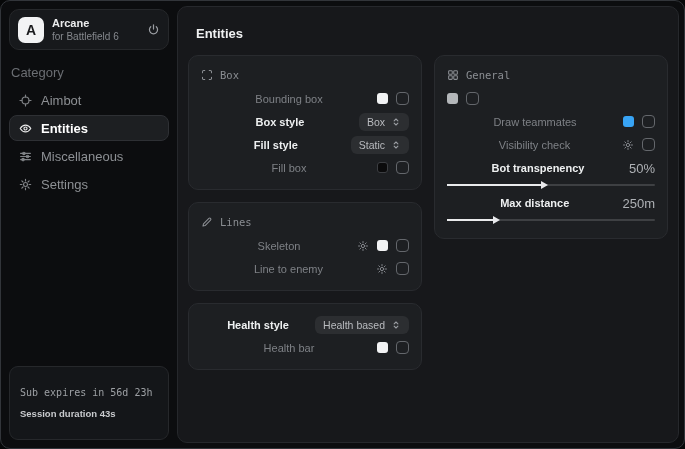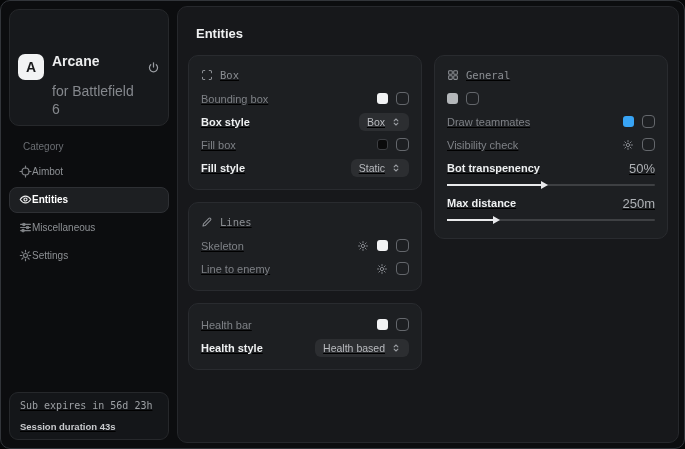--- a/index.html
+++ b/index.html
@@ -6,46 +6,46 @@
   html,body { width:685px; height:449px; background:#060708; font-family:"Liberation Sans", sans-serif; }
   .window { position:absolute; left:0; top:0; width:685px; height:449px; background:#0c0d0f;
             border:1px solid #32353a; border-radius:10px; overflow:hidden; }
 
   
   .sidebar { position:absolute; left:0; top:0; bottom:0; width:176px; padding:8px; }
   .side-header { display:flex; align-items:center; gap:8px; background:#17191c; border:1px solid #26282b;
                  border-radius:10px; padding:6px 8px; }
   .logo { width:26px; height:26px; background:#f2f3f4; border-radius:7px; color:#1a1b1d; font-weight:700;
           font-size:14px; display:flex; align-items:center; justify-content:center; flex:none; }
-  .app-name { font-size:14px; font-weight:700; color:#ecedee; line-height:1.3;margin-top:36px; }
-  .app-sub { font-size:14px; color:#85888d; line-height:1.3;margin-top:12px; }
+  .app-name { font-size:11px; font-weight:700; color:#ecedee; line-height:1.3; }
+  .app-sub { font-size:10px; color:#85888d; line-height:1.3; }
   .header-icon { margin-left:auto; color:#9b9ea3; display:flex; }
-  .category { font-size:10px; color:#6b6e73; margin:15px 14px 7px; }
-  .nav-item { display:flex; align-items:center; height:26px; padding:0 9px; border-radius:8px;
-              color:#8d9094; font-size:10px; margin-bottom:2px; border:1px solid transparent; cursor:pointer; }
+  .category { font-size:13px; color:#6b6e73; margin:15px 2px 7px; }
+  .nav-item { display:flex; align-items:center; gap:9px; height:26px; padding:0 9px; border-radius:8px;
+              color:#8d9094; font-size:13px; margin-bottom:2px; border:1px solid transparent; cursor:pointer; }
   .nav-item.active { background:#1d1f22; border-color:#2e3034; color:#ffffff; font-weight:700; }
   .nav-item .nicon { display:flex; color:inherit; opacity:.9; }
   .side-footer { position:absolute; left:8px; right:8px; bottom:8px; background:#141619; border:1px solid #26282b;
-                 border-radius:9px; padding:7px 10px;text-decoration:underline; }
+                 border-radius:9px; padding:20px 10px; }
   .footer-line1 { font-family:"DejaVu Sans Mono", monospace; font-size:10px; color:#9da0a4; }
   .footer-line2 { font-size:9.5px; font-weight:700; color:#c9cbce; margin-top:10px; }
 
   
   .main { position:absolute; left:176px; top:5px; right:5px; bottom:5px; background:#17181b;
           border:1px solid #26282c; border-radius:10px; padding:13px 10px 13px 10px; }
   .page-title { font-size:13px; font-weight:700; color:#f0f1f2; margin:6px 0 14px 8px; }
-  .columns { display:flex; gap:12px;text-decoration:underline; }
+  .columns { display:flex; gap:12px; }
   .col { display:flex; flex-direction:column; gap:12px; }
   .col-left { width:238px; }
   .col-right { width:238px; }
   .card { background:#1d1f22; border:1px solid #292b2f; border-radius:10px; padding:9px 12px 10px; }
   .card-header { display:flex; align-items:center; gap:7px; color:#8b8e93;
                  font-family:"DejaVu Sans Mono", monospace; font-size:10.5px; padding:4px 0 6px; }
   .row { display:flex; align-items:center; height:23px; }
-  .row-label { flex:1; font-size:11px; color:#7e8186; }
+  .row-label { flex:1; font-size:11px; color:#7e8186;text-align:center; }
   .row-label.bright { color:#eef0f1; font-weight:700; }
   .controls { display:flex; align-items:center; gap:8px; }
   .checkbox { width:13px; height:13px; border:1.5px solid #64676c; border-radius:4px; background:transparent; cursor:pointer; }
   .swatch { width:11px; height:11px; border-radius:3px; cursor:pointer; }
   .swatch.bordered { border:1px solid #3c3e42; }
   .dropdown { display:flex; align-items:center; gap:6px; background:#2c2e31; border-radius:6px;
               padding:3px 8px; font-size:10.5px; color:#b9bbbf; cursor:pointer; }
   .dropdown .dicon { display:flex; color:#9b9ea3; }
   .gear-mini { display:flex; color:#85888d; }
 
@@ -159,39 +159,39 @@
                 <span>Box</span>
                 <span class="dicon">
                   <svg width="10" height="10" viewBox="0 0 16 16" fill="none" stroke="currentColor" stroke-width="1.7" stroke-linecap="round" stroke-linejoin="round">
                     <path d="M5 6.2 8 3.2l3 3M5 9.8l3 3 3-3"></path>
                   </svg>
                 </span>
               </span>
             </span>
           </div>
           <div class="row">
-            <span class="row-label">Fill box</span>
-            <span class="controls">
-              <span class="swatch bordered" style="background: rgb(11, 11, 12);"></span>
-              <span class="checkbox"></span>
-            </span>
-          </div>
-          <div class="row">
             <span class="row-label bright">Fill style</span>
             <span class="controls">
               <span class="dropdown">
                 <span>Static</span>
                 <span class="dicon">
                   <svg width="10" height="10" viewBox="0 0 16 16" fill="none" stroke="currentColor" stroke-width="1.7" stroke-linecap="round" stroke-linejoin="round">
                     <path d="M5 6.2 8 3.2l3 3M5 9.8l3 3 3-3"></path>
                   </svg>
                 </span>
               </span>
             </span>
           </div>
+          <div class="row">
+            <span class="row-label">Fill box</span>
+            <span class="controls">
+              <span class="swatch bordered" style="background: rgb(11, 11, 12);"></span>
+              <span class="checkbox"></span>
+            </span>
+          </div>
         </div>
 
         <div class="card">
           <div class="card-header">
             <span>
               <svg width="12" height="12" viewBox="0 0 16 16" fill="none" stroke="currentColor" stroke-width="1.4" stroke-linecap="round" stroke-linejoin="round">
                 <path d="M2.6 13.4l2.9-.7 7.2-7.2a1.5 1.5 0 0 0-2.2-2.2L3.3 10.5l-.7 2.9z"></path>
               </svg>
             </span>
             <span>Lines</span>
@@ -217,38 +217,38 @@
                   <circle cx="8" cy="8" r="2.2"></circle>
                   <path d="M8 2v1.8M8 12.2V14M2 8h1.8M12.2 8H14M3.8 3.8l1.2 1.2M11 11l1.2 1.2M12.2 3.8 11 5M5 11l-1.2 1.2"></path>
                 </svg>
               </span>
               <span class="checkbox"></span>
             </span>
           </div>
         </div>
 
         <div class="card">
-          <div class="row">
-            <span class="row-label">Health bar</span>
-            <span class="controls">
-              <span class="swatch" style="background: rgb(242, 243, 244);"></span>
-              <span class="checkbox"></span>
-            </span>
-          </div>
           <div class="row">
             <span class="row-label bright">Health style</span>
             <span class="controls">
               <span class="dropdown">
                 <span>Health based</span>
                 <span class="dicon">
                   <svg width="10" height="10" viewBox="0 0 16 16" fill="none" stroke="currentColor" stroke-width="1.7" stroke-linecap="round" stroke-linejoin="round">
                     <path d="M5 6.2 8 3.2l3 3M5 9.8l3 3 3-3"></path>
                   </svg>
                 </span>
               </span>
+            </span>
+          </div>
+          <div class="row">
+            <span class="row-label">Health bar</span>
+            <span class="controls">
+              <span class="swatch" style="background: rgb(242, 243, 244);"></span>
+              <span class="checkbox"></span>
             </span>
           </div>
         </div>
       </div>
 
       <div class="col col-right">
 
 
         <div class="card">
           <div class="card-header">

